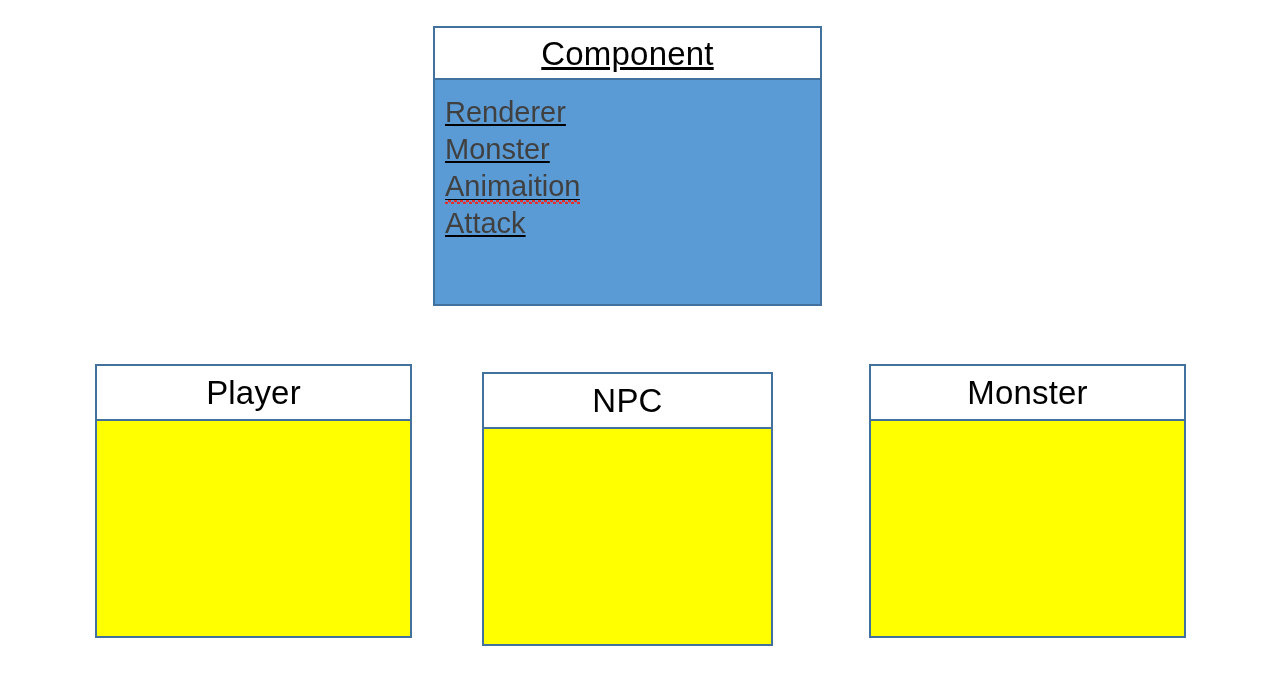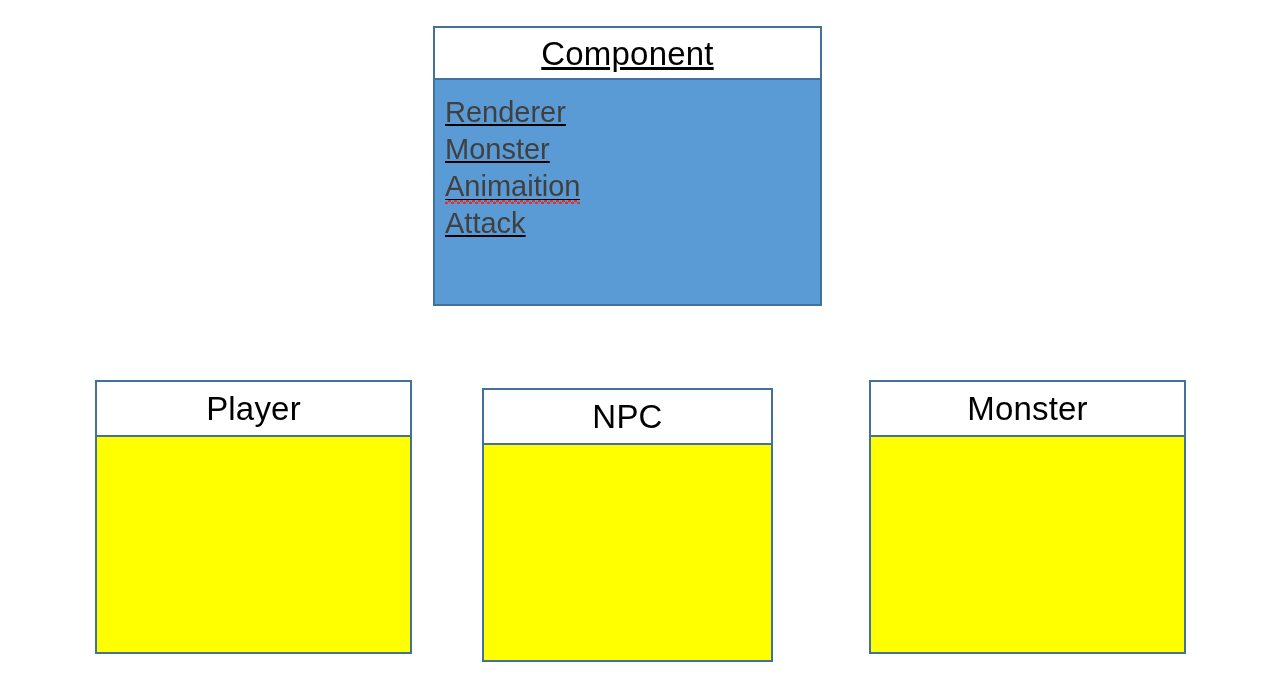--- a/index.html
+++ b/index.html
@@ -119,21 +119,20 @@
     left: 0;
     right: 0;
     bottom: 5px;
     height: 1px;
     background: #000000;
   }
 
   
   .entity-box .box-header {
     height: 57px;
-    margin-top: 16px;
   }
   .entity-box .box-body {
     background: #FFFF00;
     height: 217px;
   }
 
   #entity-box-player {
     left: 95px;
     top: 364px;
     width: 317px;

